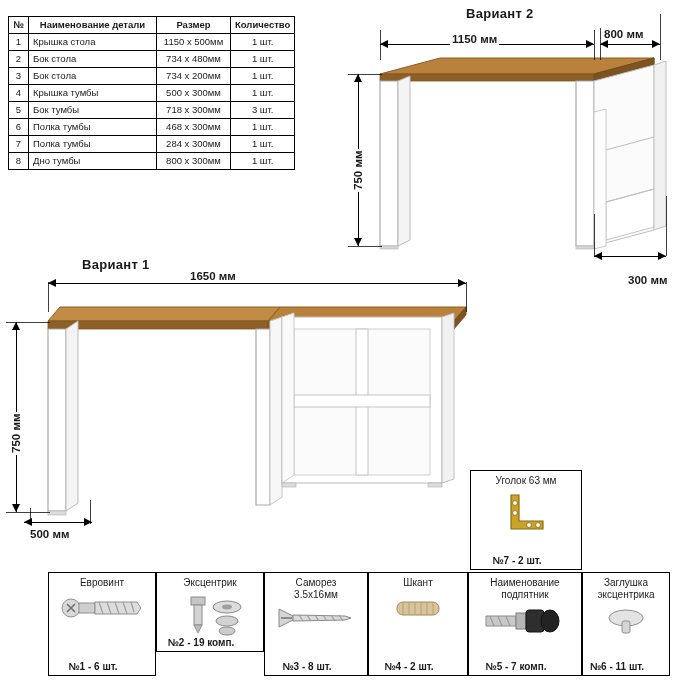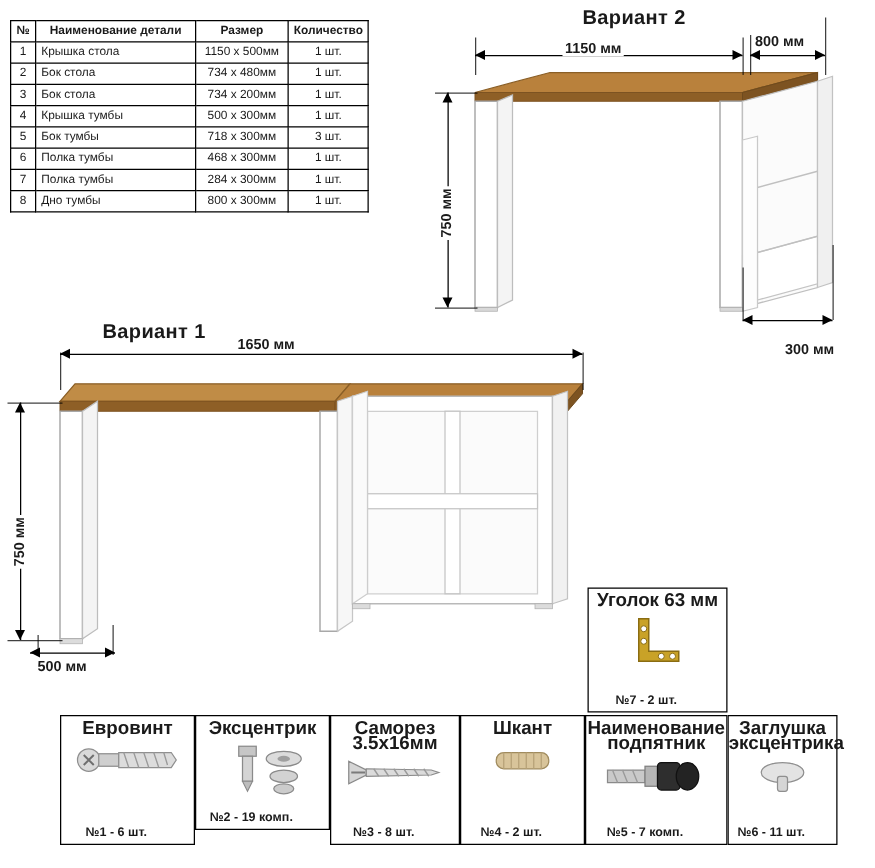--- a/index.html
+++ b/index.html
@@ -28,21 +28,21 @@
   }
   .parts-table th { font-weight: bold; text-align: center; background:#fff; }
   .parts-table td.num { text-align: center; width: 20px; }
   .parts-table td.name { text-align: left; width: 128px; }
   .parts-table td.size { text-align: center; width: 74px; }
   .parts-table td.qty  { text-align: center; width: 60px; }
 
   
   .variant-title {
     position: absolute;
-    font-size: 16px; font-weight: bold; letter-spacing: .3px;
+    font-size: 13px; font-weight: bold; letter-spacing: .3px;
   }
   #title-v2 { left: 466px; top: 6px; }
   #title-v1 { left: 82px;  top: 245px; margin-top: 12px; }
 
   
   .dim-h, .dim-v { position: absolute; background: #000; }
   .dim-h { height: 1px; }
   .dim-v { width: 1px; }
   .arrow { position: absolute; width: 0; height: 0; }
   .arr-l { border-top: 4px solid transparent; border-bottom: 4px solid transparent; border-right: 8px solid #000; }
@@ -57,21 +57,21 @@
     transform: rotate(-90deg); transform-origin: left top;
   }
   .ext-line { position: absolute; background: #000; width: 1px; opacity: .75; }
   .ext-line.h { height: 1px; width: auto; }
   .hw-cell {
     position: absolute;
     border: 1px solid #000;
     background: #fff;
     text-align: center;
   }
-  .hw-title { font-size: 15px; font-weight: bold; line-height: 12px; padding-top: 4px; }
+  .hw-title { font-size: 10px; font-weight: normal; line-height: 12px; padding-top: 4px; }
   .hw-code { position: absolute; bottom: 3px; left: 0; right: 18px; font-size: 10px; font-weight: bold; }
   .hw-art { position: absolute; left: 0; right: 0; top: 20px; bottom: 18px; }
   .hw-art svg { display: block; margin: 0 auto; }
 </style>
 </head>
 <body>
 
 <div id="root">
 
   <table class="parts-table">
@@ -266,21 +266,21 @@
         <ellipse cx="12" cy="15" rx="9" ry="9" fill="#d9d9d9" stroke="#8f8f8f" stroke-width="1"></ellipse>
         <path d="M8 11 L16 19 M16 11 L8 19" stroke="#6f6f6f" stroke-width="1.6"></path>
         <rect x="20" y="10" width="16" height="10" fill="#cfcfcf" stroke="#8f8f8f" stroke-width="1"></rect>
         <path d="M36 9 L78 9 L82 15 L78 21 L36 21 Z" fill="#dcdcdc" stroke="#8f8f8f" stroke-width="1"></path>
         <path d="M40 9 L44 21 M48 9 L52 21 M56 9 L60 21 M64 9 L68 21 M72 9 L75 19" stroke="#9a9a9a" stroke-width="1.1"></path>
       </svg>
     </div>
     <div class="hw-code">№1 - 6 шт.</div>
   </div>
 
-  <div class="hw-cell" style="left:156px; top:572px; width:108px; height:92px;">
+  <div class="hw-cell" style="left:156px; top:572px; width:108px; height:80px;">
     <div class="hw-title">Эксцентрик</div>
     <div class="hw-art">
       <svg width="86" height="44" viewBox="0 0 86 44">
         <rect x="24" y="4" width="14" height="8" fill="#c6c6c6" stroke="#8a8a8a" stroke-width="1"></rect>
         <rect x="27" y="12" width="8" height="20" fill="#d4d4d4" stroke="#8a8a8a" stroke-width="1"></rect>
         <path d="M27 32 l4 8 l4 -8 z" fill="#bdbdbd" stroke="#8a8a8a" stroke-width="0.9"></path>
         <ellipse cx="60" cy="14" rx="14" ry="6" fill="#dcdcdc" stroke="#8a8a8a" stroke-width="1"></ellipse>
         <ellipse cx="60" cy="14" rx="5" ry="2.4" fill="#9f9f9f"></ellipse>
         <ellipse cx="60" cy="28" rx="11" ry="5" fill="#d2d2d2" stroke="#8a8a8a" stroke-width="1"></ellipse>
         <ellipse cx="60" cy="38" rx="8" ry="4" fill="#cccccc" stroke="#8a8a8a" stroke-width="1"></ellipse>

